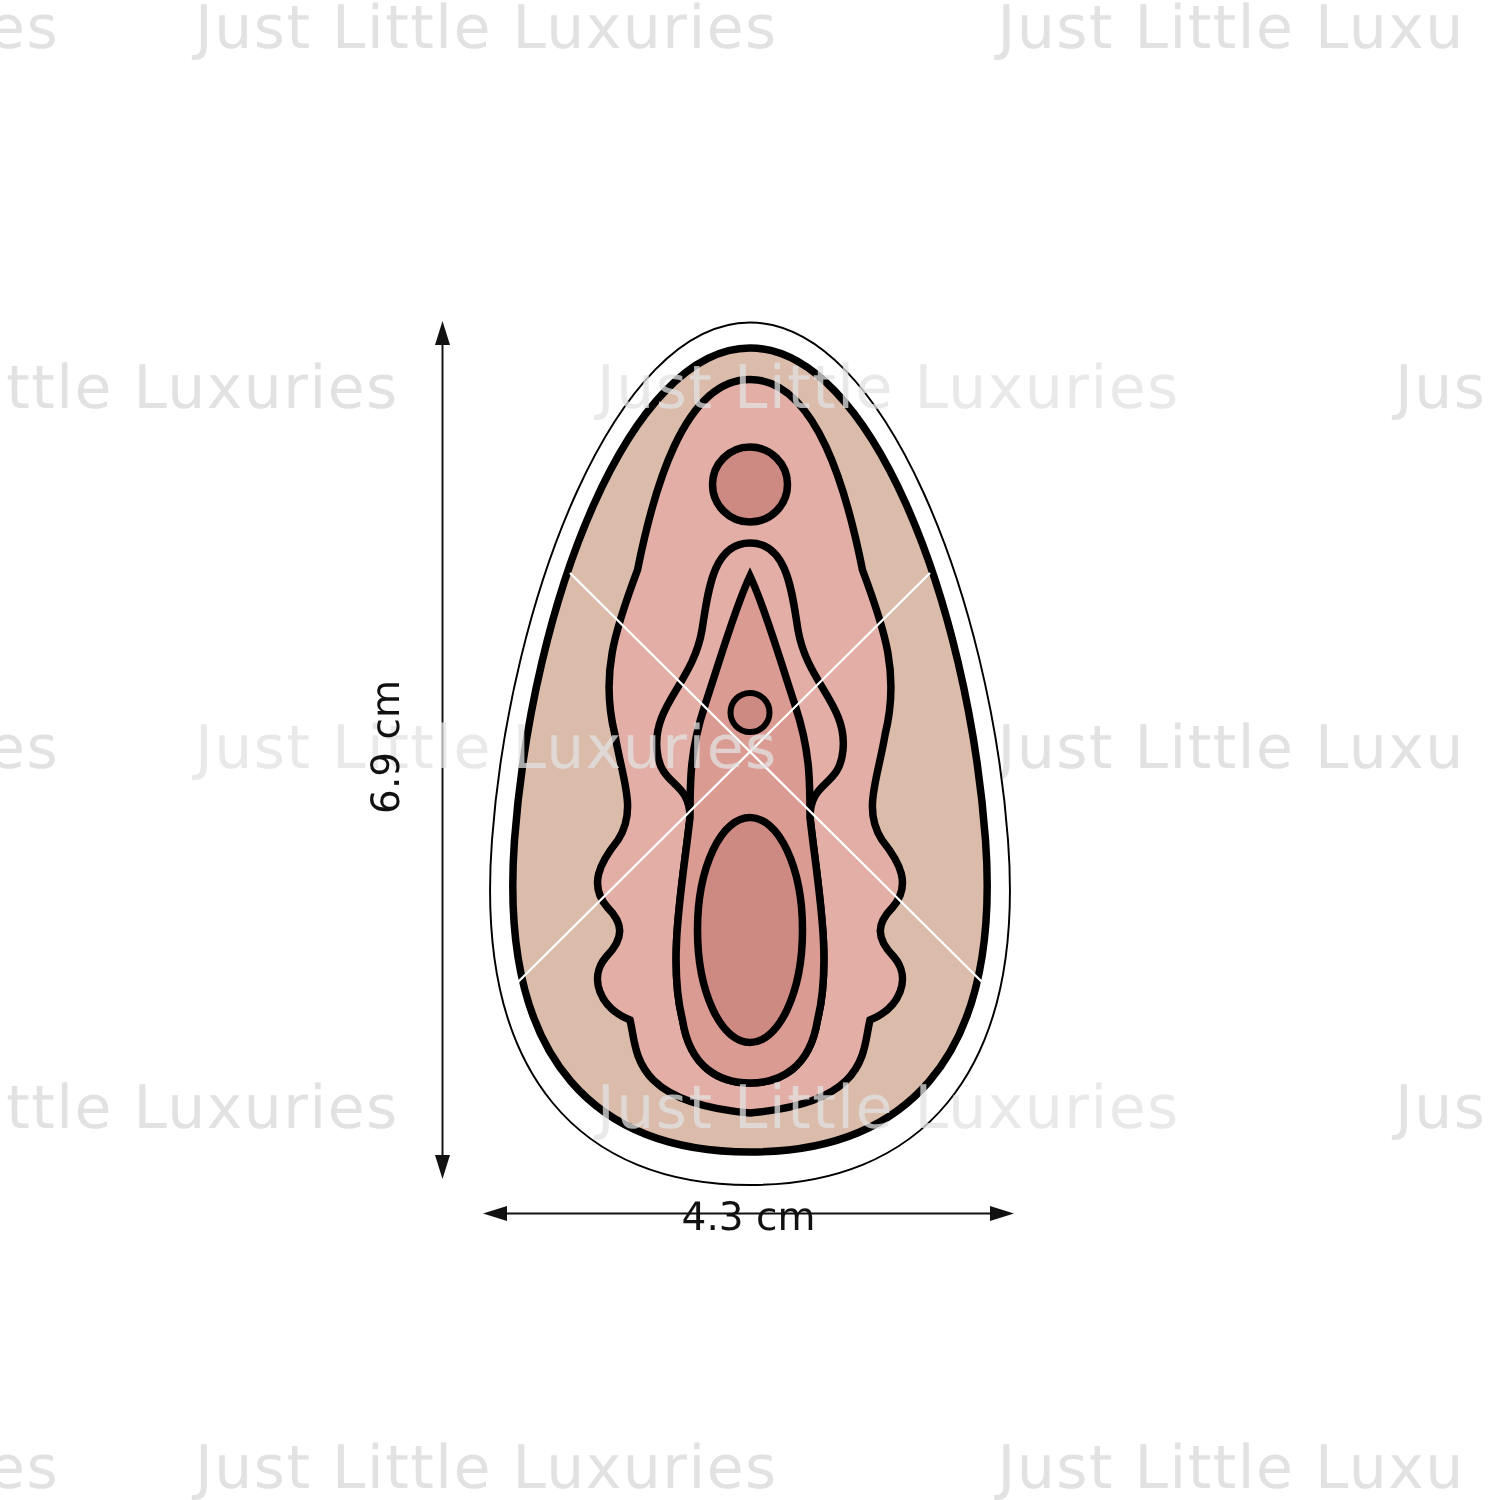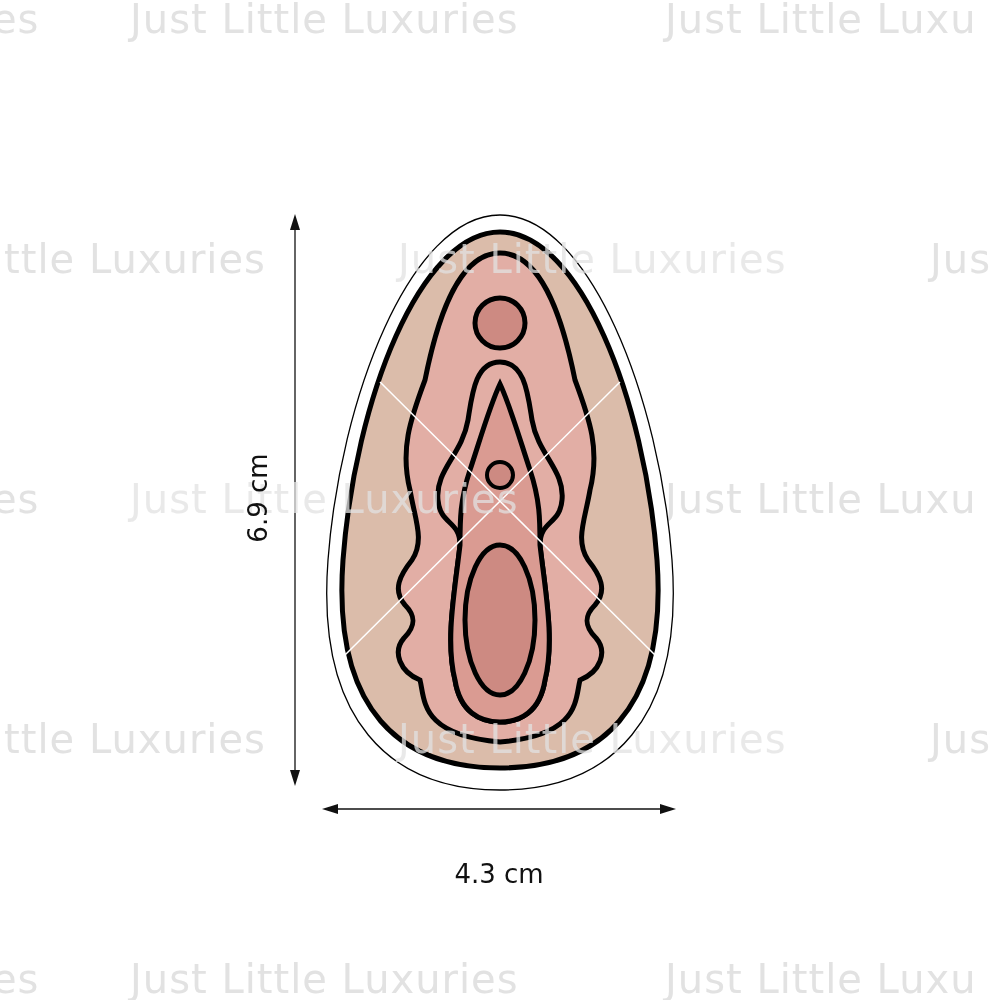--- a/index.html
+++ b/index.html
@@ -5,21 +5,21 @@
   html, body { margin: 0; padding: 0; background: #ffffff; }
   body { width: 1000px; height: 1000px; position: relative; overflow: hidden;
          font-family: "DejaVu Sans", "Liberation Sans", sans-serif; }
   .canvas { position: absolute; left: 0; top: 0; width: 1000px; height: 1000px; }
   .wm { position: absolute; font-size: 40px; color: #e2e2e2; white-space: nowrap;
         letter-spacing: 1px; font-family: "DejaVu Sans", sans-serif; }
   .wm-front { color: rgba(226,226,226,0.75); }
   .dim-label { position: absolute; font-size: 26px; color: #111; white-space: nowrap;
                font-family: "DejaVu Sans", sans-serif; }
   .dim-vert { left: 258px; top: 498px; transform: translate(-50%, -50%) rotate(-90deg); }
-  .dim-horiz { left: 499px; top: 874px; transform: translate(-50%, -50%); text-align: right; }
+  .dim-horiz { left: 499px; top: 812px; transform: translate(-50%, -50%); text-align: right; }
   svg { position: absolute; left: 0; top: 0; }
 </style>
 </head>
 <body>
 
 <div class="canvas">
 
   <div class="wm" style="left:-8px;top:-4px;">es</div>
   <div class="wm" style="left:130px;top:-4px;">Just Little Luxuries</div>
   <div class="wm" style="left:665px;top:-4px;">Just Little Luxu</div>

